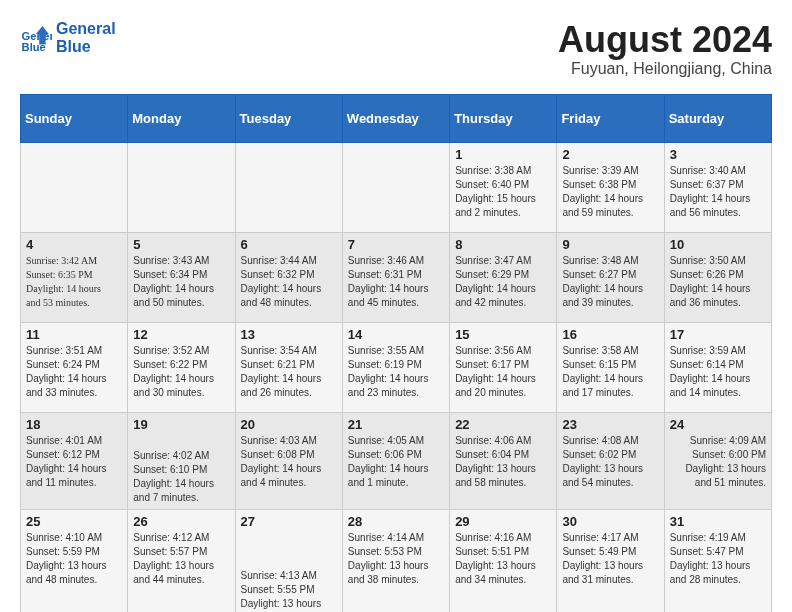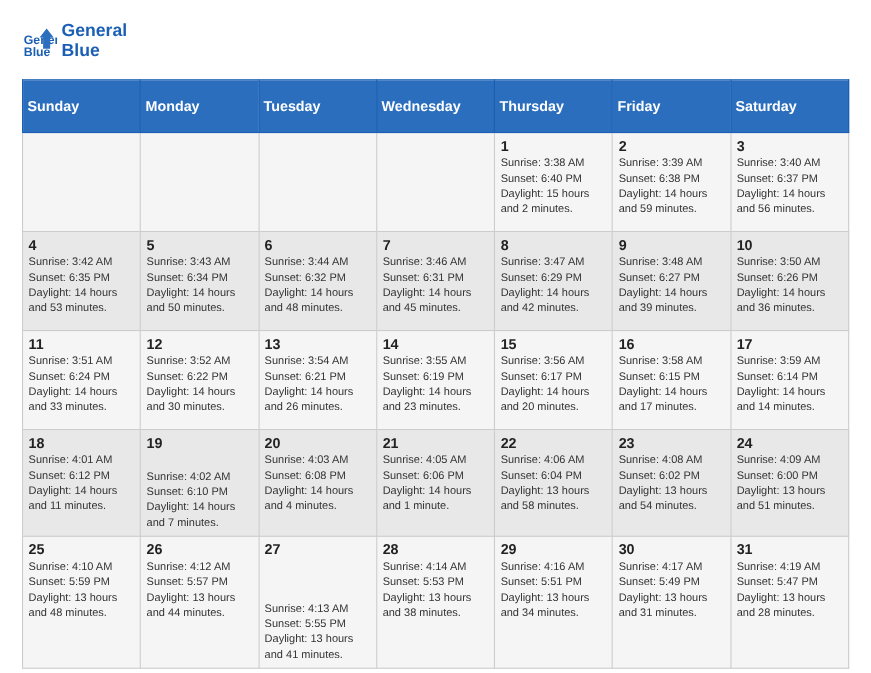--- a/index.html
+++ b/index.html
@@ -94,20 +94,24 @@
     <svg class="logo-icon" viewBox="0 0 40 40">
       <text x="2" y="22" font-size="14" font-weight="bold" fill="#1a5fb4">General</text>
       <text x="2" y="36" font-size="14" font-weight="bold" fill="#1a5fb4">Blue</text>
       <polygon points="28,5 36,15 32,15 32,28 24,28 24,15 20,15" fill="#2a6ebd"></polygon>
     </svg>
     <div>
       <div style="font-size:16px; font-weight:bold; color:#1a5fb4;">General</div>
       <div style="font-size:16px; font-weight:bold; color:#1a5fb4;">Blue</div>
     </div>
   </div>
+  <div class="title-block">
+    <div class="month-year">August 2024</div>
+    <div class="location">Fuyuan, Heilongjiang, China</div>
+  </div>
 </div>
 
 <table>
   <thead>
     <tr>
     <th>Sunday</th>
         <th>Monday</th>
         <th>Tuesday</th>
         <th>Wednesday</th>
         <th>Thursday</th>
@@ -139,21 +143,21 @@
           <div class="day-num">3</div>
           <div class="day-info" style="white-space: pre-line;">Sunrise: 3:40 AM
 Sunset: 6:37 PM
 Daylight: 14 hours
 and 56 minutes.</div>
         </td>
       </tr>
       <tr>
         <td>
           <div class="day-num">4</div>
-          <div class="day-info" style="white-space: pre-line;">Sunrise: 3:42 AM
+          <div class="day-info" style="white-space: pre-line; font-family: Liberation Serif, serif;">Sunrise: 3:42 AM
 Sunset: 6:35 PM
 Daylight: 14 hours
 and 53 minutes.</div>
         </td>
         <td>
           <div class="day-num">5</div>
           <div class="day-info" style="white-space: pre-line;">Sunrise: 3:43 AM
 Sunset: 6:34 PM
 Daylight: 14 hours
 and 50 minutes.</div>
@@ -283,21 +287,21 @@
         </td>
         <td>
           <div class="day-num">23</div>
           <div class="day-info" style="white-space: pre-line;">Sunrise: 4:08 AM
 Sunset: 6:02 PM
 Daylight: 13 hours
 and 54 minutes.</div>
         </td>
         <td>
           <div class="day-num">24</div>
-          <div class="day-info" style="white-space: pre-line;">Sunrise: 4:09 AM
+          <div class="day-info" style="white-space: pre-line; text-align: right;">Sunrise: 4:09 AM
 Sunset: 6:00 PM
 Daylight: 13 hours
 and 51 minutes.</div>
         </td>
       </tr>
       <tr>
         <td>
           <div class="day-num">25</div>
           <div class="day-info" style="white-space: pre-line;">Sunrise: 4:10 AM
 Sunset: 5:59 PM

